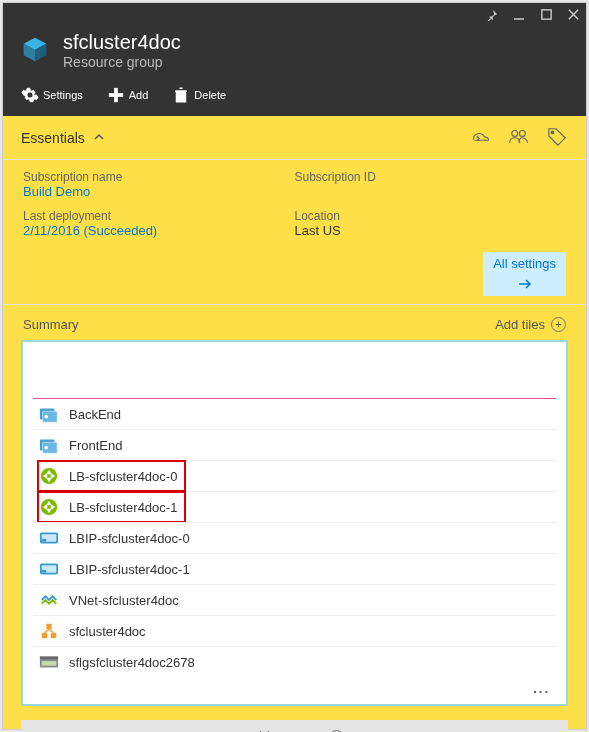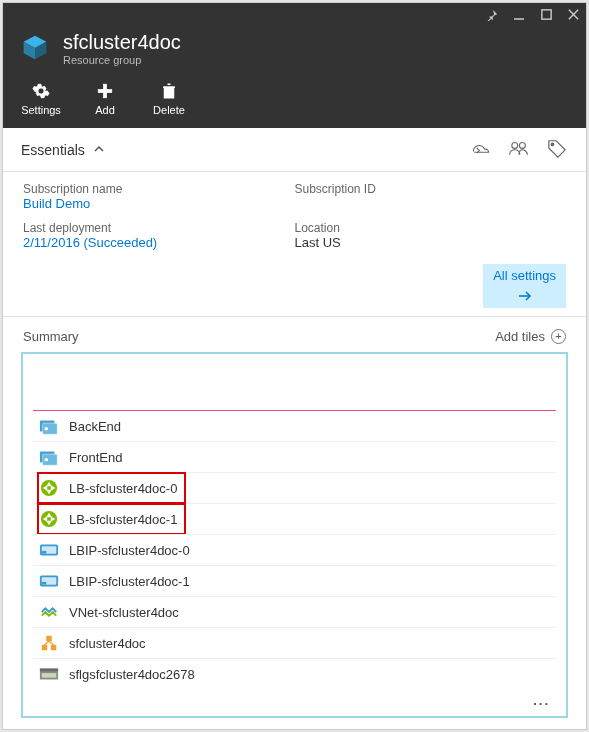--- a/index.html
+++ b/index.html
@@ -9,21 +9,21 @@
     width: 589px;
     height: 732px;
     overflow: hidden;
     font-size: 13px;
     color: #333;
   }
   .panel {
     width: 585px;
     height: 728px;
     margin: 2px;
-    background: #ffffff;
+    background: #fde047;
     display: flex;
     flex-direction: column;
     border: 1px solid #ccc;
   }
   
   .header {
     background: #333333;
     color: #fff;
     padding: 0;
   }
@@ -38,29 +38,29 @@
   }
   .header-top span { cursor: pointer; }
   .title-row {
     display: flex;
     align-items: center;
     gap: 14px;
     padding: 2px 18px 10px 18px;
   }
   .cube-icon svg { width: 28px; height: 28px; }
   .title-text h1 { font-size: 20px; font-weight: 400; color: #fff; }
-  .title-text .subtitle { font-size: 11px; color: #bbb; }
+  .title-text .subtitle { font-size: 14px; color: #bbb; }
   .toolbar {
     display: flex;
     gap: 24px;
     padding: 6px 18px 12px 18px;
   }
   .tool-btn {
     display: flex;
-    flex-direction: column;
+    flex-direction: row;
     align-items: center;
     color: #fff;
     font-size: 11px;
     cursor: pointer;
     gap: 4px;
     min-width: 40px;
   }
   .tool-btn svg { width: 18px; height: 18px; fill: #fff; stroke: #fff; }
 
   

